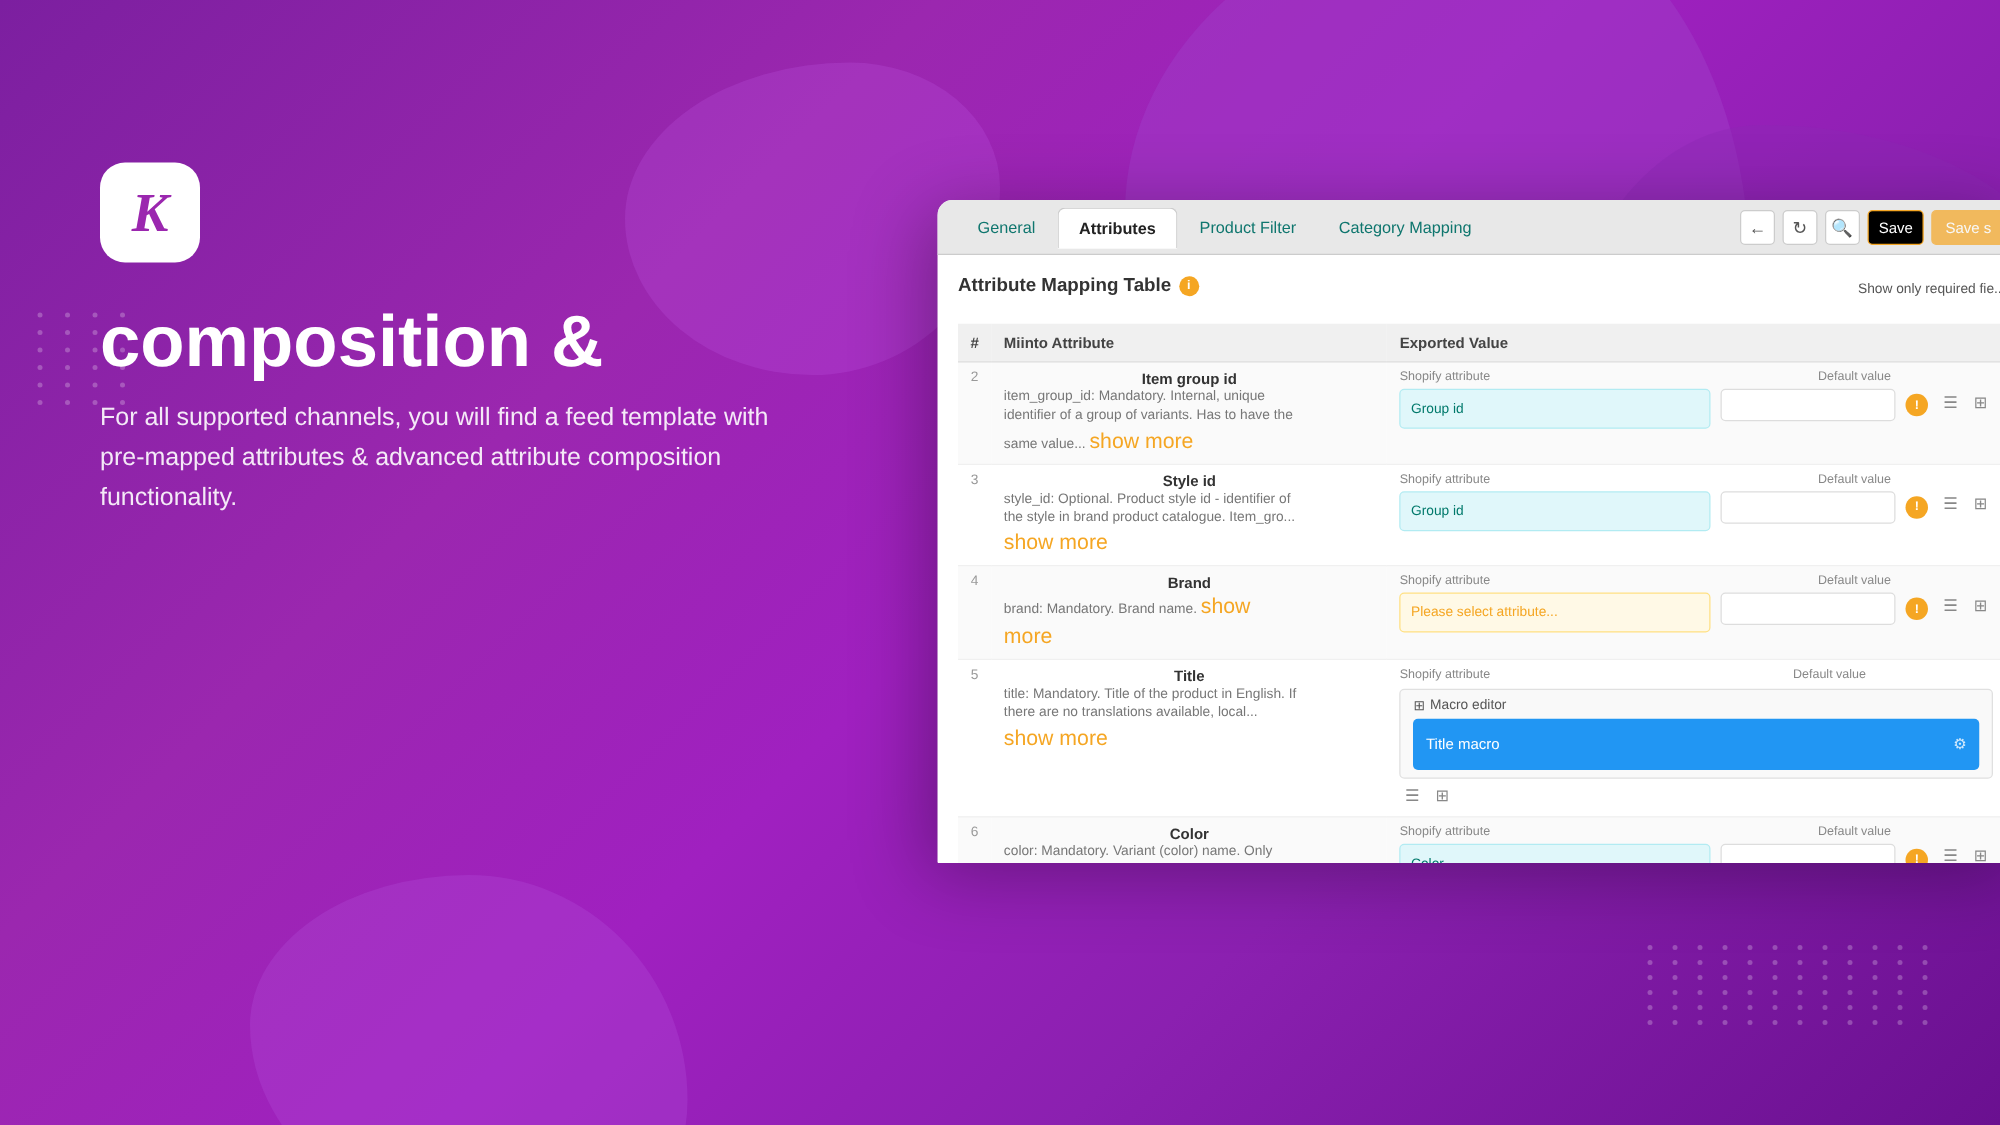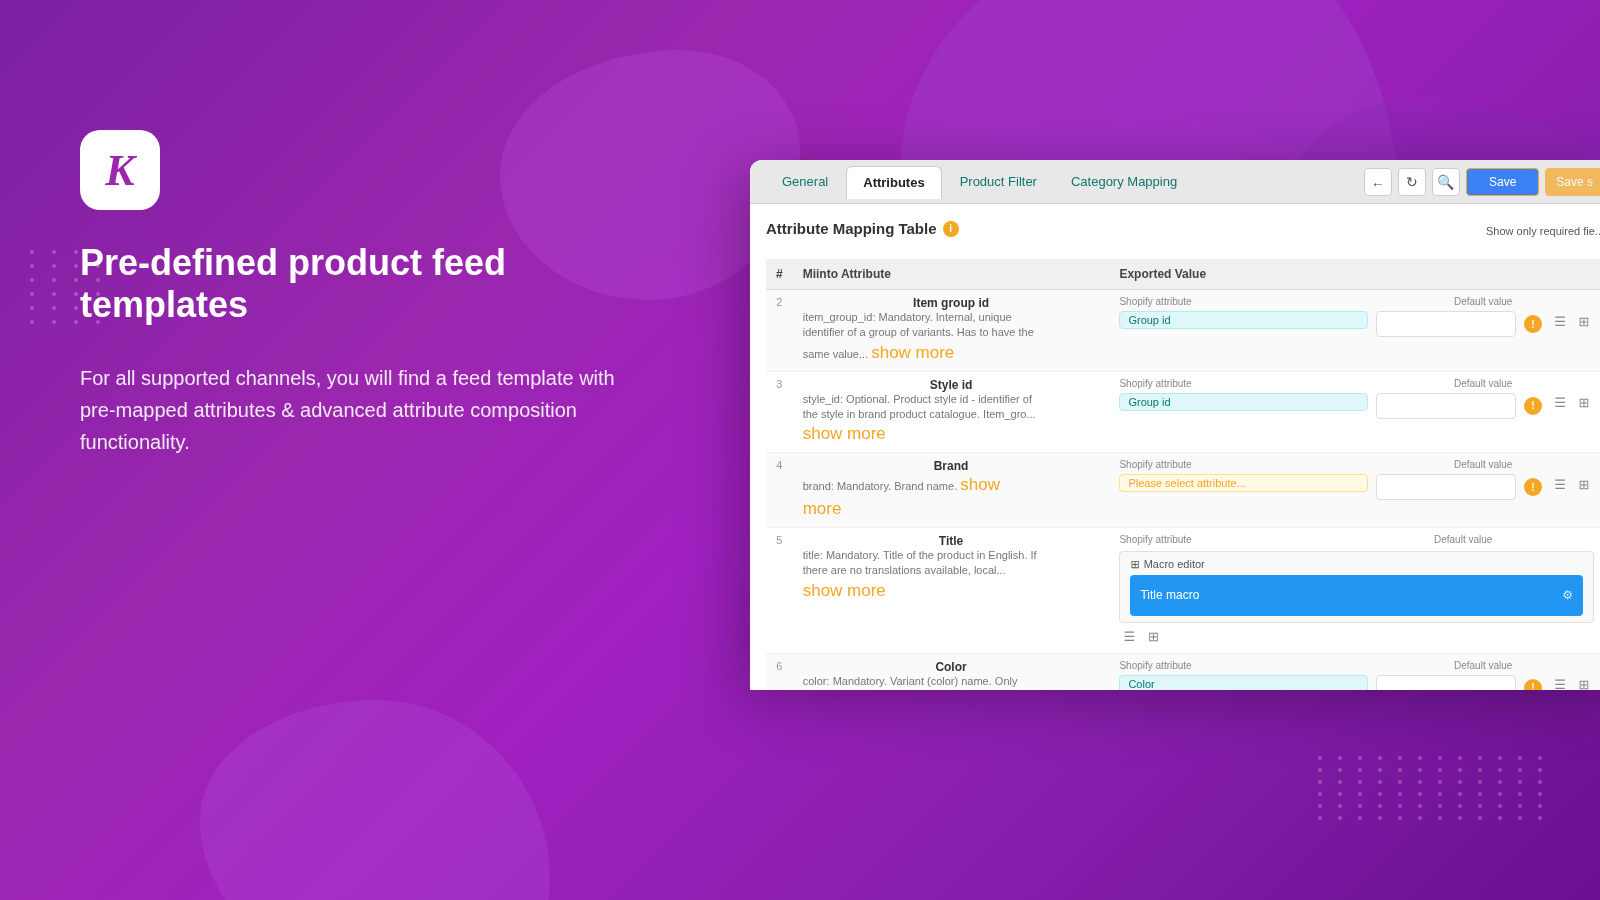--- a/index.html
+++ b/index.html
@@ -166,25 +166,25 @@
       width: 28px; height: 28px;
       border: 1px solid #ccc;
       background: white;
       border-radius: 4px;
       display: flex; align-items: center; justify-content: center;
       font-size: 14px;
       cursor: pointer;
       color: #555;
     }
     .tab-btn.orange {
-      background: #3b82f6;
+      background: #000000;
       border-color: #f5a623;
       color: white;
       font-size: 12px;
-      padding: 0 22px;
+      padding: 0 8px;
       width: auto;
     }
     .tab-btn.orange2 {
       background: #f5a623;
       border-color: #f5a623;
       color: white;
       font-size: 12px;
       padding: 0 10px;
       width: auto;
       opacity: 0.7;
@@ -280,21 +280,21 @@
       margin-bottom: 2px;
     }
     .field-row {
       display: flex;
       gap: 8px;
       align-items: flex-start;
       margin-bottom: 4px;
     }
     .shopify-input {
       flex: 1;
-      height: 18px;
+      height: 32px;
       border: 1px solid #ddd;
       border-radius: 4px;
       padding: 0 8px;
       font-size: 11px;
       color: #333;
       background: white;
     }
     .shopify-input.cyan {
       background: #e0f7fa;
       border-color: #b2ebf2;
@@ -492,23 +492,23 @@
       <div class="dot"></div>
     </div>
 </div>
 
 <div class="left-content">
   <div class="logo-box">
     <span class="logo-k">K</span>
   </div>
 
   <div class="headline">
+    <div>composition &amp;</div>
   </div>
 
-  <div class="subheadline">Pre-defined product feed templates</div>
 
   <div class="description">For all supported channels, you will find a feed template with pre-mapped attributes &amp; advanced attribute composition functionality.</div>
 </div>
 
 <div class="browser-window">
 
   <div class="tabs-bar">
     <div class="tab">General</div>
     <div class="tab active">Attributes</div>
     <div class="tab">Product Filter</div>

